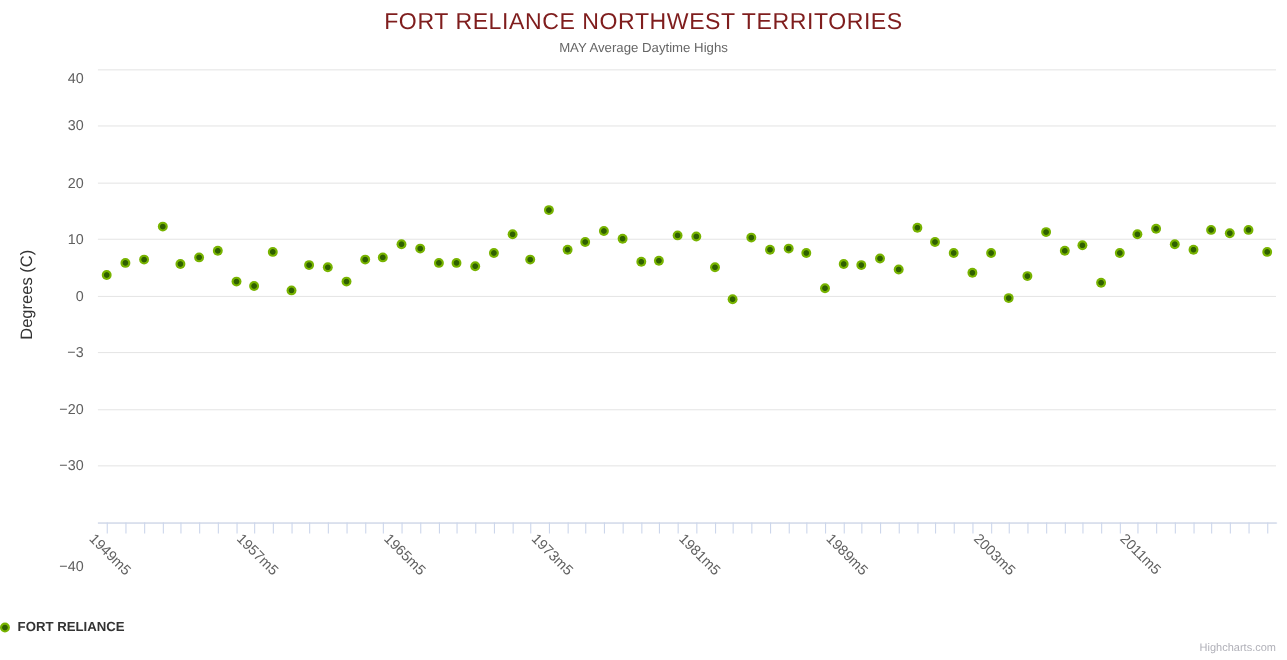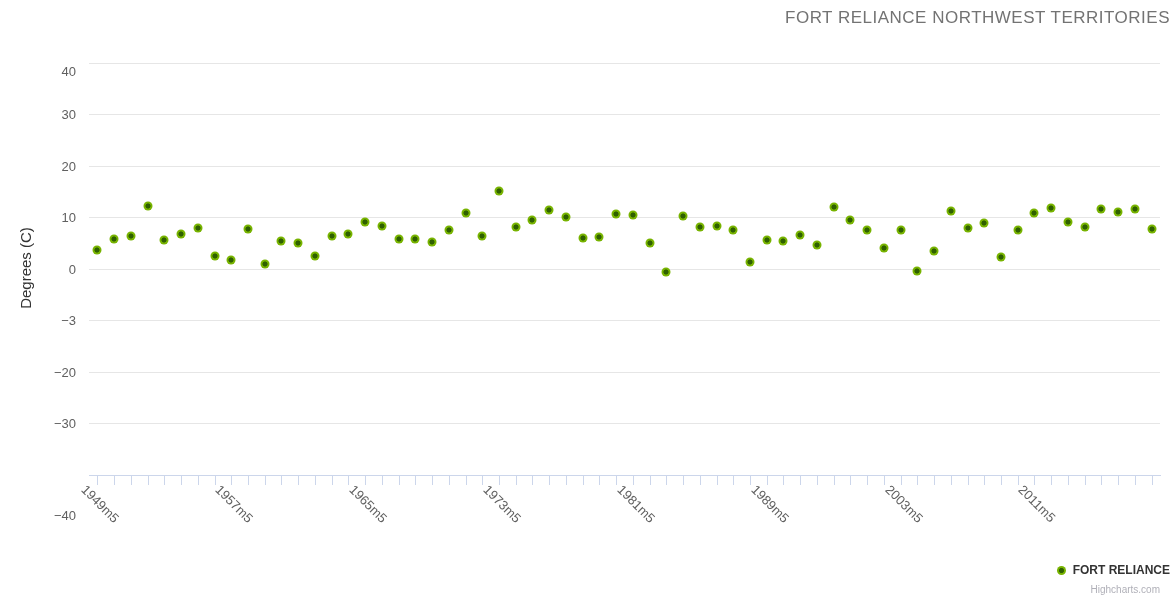--- a/index.html
+++ b/index.html
@@ -6,21 +6,21 @@
   #chart{
     position:relative;
     width:1170px;height:600px;
     background:#ffffff;
     font-family:"Liberation Sans", sans-serif;
     overflow:hidden;
     -webkit-user-select:none;user-select:none;
   }
   .chart-title{
     position:absolute;top:8px;left:0;width:100%;
-    text-align:right;font-size:17px;color:#737373;letter-spacing:.5px;
+    text-align:center;font-size:21px;color:#7f1d1d;letter-spacing:.5px;
   }
   .chart-subtitle{
     position:absolute;top:36px;left:0;width:100%;
     text-align:center;font-size:12px;color:#666666;
   }
   .y-axis-title{
     position:absolute;left:25px;top:268px;
     transform:translate(-50%,-50%) rotate(-90deg);
     font-size:15px;color:#333333;white-space:nowrap;
   }
@@ -34,35 +34,36 @@
   .x-tick-label{
     position:absolute;font-size:13px;color:#606060;white-space:nowrap;
     transform:rotate(45deg);transform-origin:0 0;
   }
   .data-point{
     position:absolute;width:9px;height:9px;border-radius:50%;
     transform:translate(-50%,-50%);
   }
   .legend{
     position:absolute;left:0;top:563px;width:100%;
-    display:flex;align-items:center;justify-content:flex-end;
+    display:flex;align-items:center;justify-content:flex-start;
   }
   .legend-item{display:flex;align-items:center;gap:7px;cursor:pointer;}
   .legend-marker{width:9px;height:9px;border-radius:50%;}
   .legend-label{font-size:12px;font-weight:bold;color:#333333;}
   .credits{
     position:absolute;right:10px;top:584px;
     font-size:10px;color:#b0b0b8;cursor:pointer;
   }
 </style>
 </head>
 <body>
 
 <div id="chart">
   <div class="chart-title">FORT RELIANCE NORTHWEST TERRITORIES</div>
+  <div class="chart-subtitle">MAY Average Daytime Highs</div>
   <div class="y-axis-title">Degrees (C)</div>
 
   <div id="gridlines">
       <div class="gridline" style="left: 89px; width: 1071px; top: 62.5px;"></div>
       <div class="y-tick-label" style="left: 16px; top: 71px;">40</div>
       <div class="gridline" style="left: 89px; width: 1071px; top: 114px;"></div>
       <div class="y-tick-label" style="left: 16px; top: 114px;">30</div>
       <div class="gridline" style="left: 89px; width: 1071px; top: 165.5px;"></div>
       <div class="y-tick-label" style="left: 16px; top: 165.5px;">20</div>
       <div class="gridline" style="left: 89px; width: 1071px; top: 217px;"></div>

